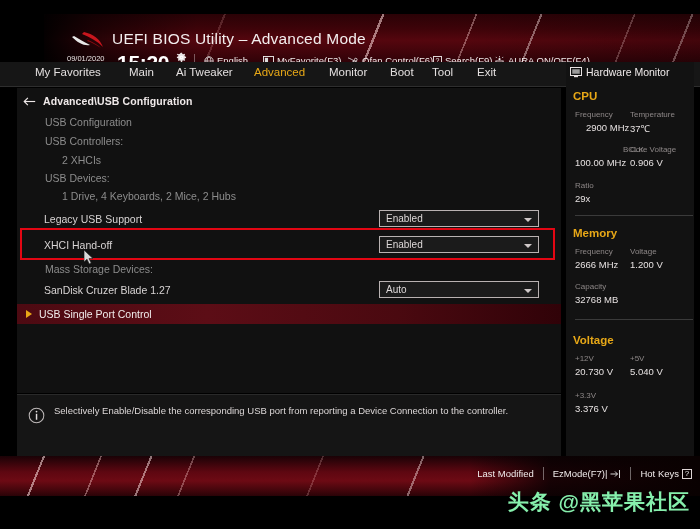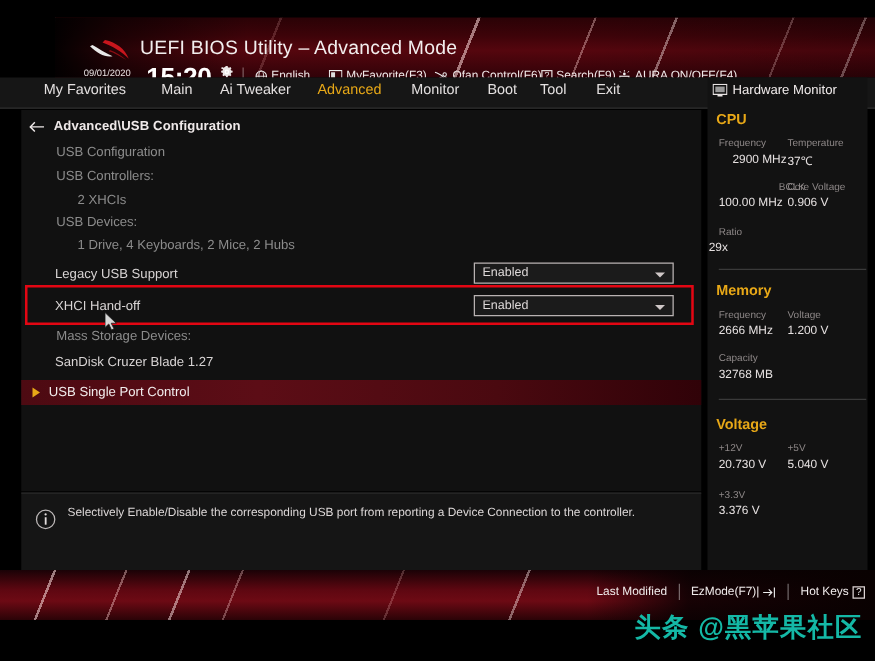--- a/index.html
+++ b/index.html
@@ -220,21 +220,21 @@
   }
   .fdiv { width: 1px; height: 13px; background: rgba(255,255,255,0.4); }
   .f-item { display: flex; align-items: center; gap: 3px; cursor: pointer; }
   .qbox {
     display: inline-block; width: 10px; height: 10px;
     border: 1px solid #ddd4d4; font-size: 8px; line-height: 8px;
     text-align: center; color: #eee;
   }
   .watermark {
     position: absolute; right: 10px; top: 488px;
-    font-size: 21px; color: #14b8a6; font-weight: bold;
+    font-size: 21px; color: #86efac; font-weight: bold;
     letter-spacing: 1px; white-space: nowrap;
   }
   .bottom-black {
     position: absolute; left: 0; top: 496px; width: 700px; height: 33px;
     background: #000;
   }
 </style>
 </head>
 <body>
 
@@ -349,20 +349,24 @@
     <div class="opt-value-box">
       <div class="opt-value-text">Enabled</div>
       <div class="caret"></div>
     </div>
   </div>
 
   <div class="info-line" style="left:45px; top:263px;">Mass Storage Devices:</div>
 
   <div class="opt-row" style="top:278px;">
     <div class="opt-label">SanDisk Cruzer Blade 1.27</div>
+    <div class="opt-value-box">
+      <div class="opt-value-text">Auto</div>
+      <div class="caret"></div>
+    </div>
   </div>
 
   <div class="redbox"></div>
 
   <div class="submenu-row">
     <span class="submenu-arrow"></span>
     <span class="submenu-text">USB Single Port Control</span>
   </div>
 
   <svg class="cursor" viewBox="0 0 10 15">
@@ -393,21 +397,21 @@
     <div class="hm-val" style="left:20px;  top:60px;">2900 MHz</div>
     <div class="hm-key" style="left:64px; top:48px;">Temperature</div>
     <div class="hm-val" style="left:64px; top:60px;">37℃</div>
 
     <div class="hm-key" style="left:9px;  top:83px;padding-left:48px;">BCLK</div>
     <div class="hm-val" style="left:9px;  top:95px;">100.00 MHz</div>
     <div class="hm-key" style="left:64px; top:83px;">Core Voltage</div>
     <div class="hm-val" style="left:64px; top:95px;">0.906 V</div>
 
     <div class="hm-key" style="left:9px;  top:119px;">Ratio</div>
-    <div class="hm-val" style="left:1px;  top:131px;">29x</div>
+    <div class="hm-val" style="left:9px;  top:131px;">29x</div>
 
     <div class="hm-rule" style="top:153px;"></div>
 
     <div class="hm-section" style="top:165px;">Memory</div>
     <div class="hm-key" style="left:9px;  top:185px;">Frequency</div>
     <div class="hm-val" style="left:9px;  top:197px;">2666 MHz</div>
     <div class="hm-key" style="left:64px; top:185px;">Voltage</div>
     <div class="hm-val" style="left:64px; top:197px;">1.200 V</div>
 
     <div class="hm-key" style="left:9px;  top:220px;">Capacity</div>

